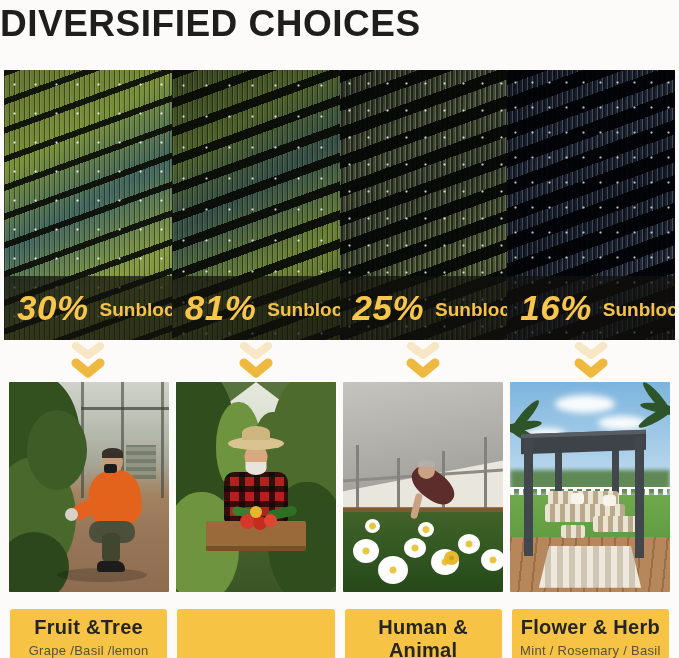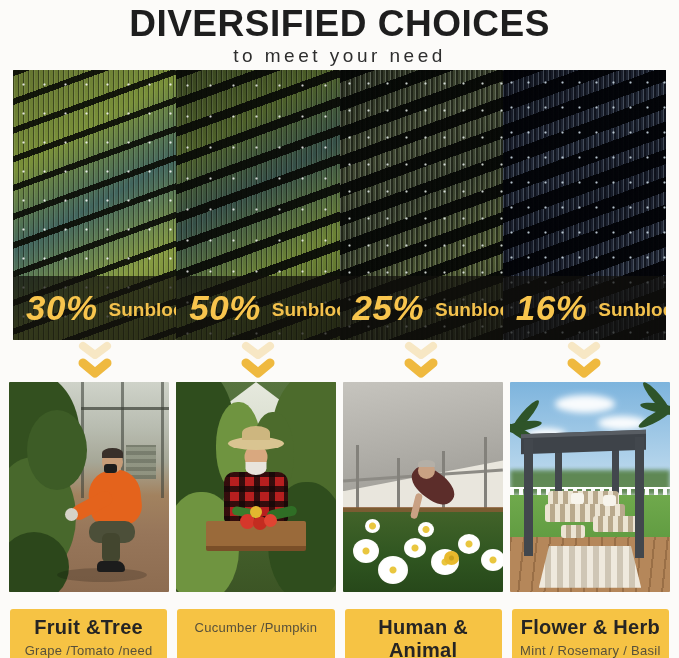--- a/index.html
+++ b/index.html
@@ -1,25 +1,25 @@
 <!DOCTYPE html>
 <html><head>
 <meta charset="utf-8">
 <style>
   * { margin:0; padding:0; box-sizing:border-box; }
   body { background:#ffffff; font-family:"Liberation Sans", sans-serif; }
   .page { position:relative; width:679px; height:658px; background:#fcfbf9; overflow:hidden; }
 
   
-  .header { text-align:center; padding-top:5px; height:70px; }
+  .header { padding-top:5px; height:70px; }
   .title { font-size:37px; font-weight:800; letter-spacing:0.5px; color:#1e1e1e; line-height:1.05; }
   .subtitle { font-size:19px; font-weight:400; letter-spacing:3.5px; color:#2e2e2e; margin-top:1px; }
 
   
-  .row { display:grid; grid-template-columns:repeat(4,1fr); padding:0 13px; }
+  .row { display:grid; grid-template-columns:repeat(4,1fr); padding:0 4px; }
   .row.photos { gap:7px; padding:0 9px; }
   .row.labels { gap:10px; padding:15px 10px; margin-top:2px; }
 
   
   .net { position:relative; height:270px; overflow:hidden; border-radius:1px; }
   .weave { position:absolute; inset:0; }
   .net30 .weave { background:
     radial-gradient(circle, rgba(255,255,255,0.85) 0.5px, rgba(255,255,255,0) 1.6px),
     repeating-linear-gradient(160deg, rgba(10,12,6,0.92) 0 6px, rgba(20,26,10,0.12) 6px 27px),
     repeating-linear-gradient(90deg, rgba(8,10,5,0.5) 0 1px, rgba(255,255,255,0.10) 1px 2px, rgba(0,0,0,0) 2px 5px),
@@ -170,37 +170,36 @@
   .cat-title { font-size:20px; font-weight:800; color:#262524; letter-spacing:0.3px; }
   .cat-sub { font-size:13px; color:#57503b; margin-top:4px; letter-spacing:0.3px; }
 </style>
 </head>
 <body>
 
 <div class="page">
 
   <div class="header">
     <div class="title">DIVERSIFIED CHOICES</div>
-    <div class="subtitle">to meet your need</div>
   </div>
 
   <div class="row">
 
     <div class="net net30">
       <div class="weave"></div>
       <div class="sunblock">
         <span class="pct">30%</span>
         <span class="sbword">Sunblock</span>
       </div>
     </div>
 
     <div class="net net50">
       <div class="weave"></div>
       <div class="sunblock">
-        <span class="pct">50%</span>
+        <span class="pct">81%</span>
         <span class="sbword">Sunblock</span>
       </div>
     </div>
 
     <div class="net net70">
       <div class="weave"></div>
       <div class="sunblock">
         <span class="pct">25%</span>
         <span class="sbword">Sunblock</span>
       </div>
@@ -335,24 +334,23 @@
       <div class="abs p4-pillow2"></div>
       <div class="abs p4-roof"></div>
       <div class="abs post p4-po1"></div>
       <div class="abs post p4-po2"></div>
     </div>
   </div>
 
   <div class="row labels">
     <div class="label-card">
       <div class="cat-title">Fruit &amp;Tree</div>
-      <div class="cat-sub">Grape /Tomato /need</div>
+      <div class="cat-sub">Grape /Basil /lemon</div>
     </div>
     <div class="label-card">
-      <div class="cat-sub">Cucumber /Pumpkin</div>
     </div>
     <div class="label-card">
       <div class="cat-title">Human &amp; Animal</div>
       <div class="cat-sub">Dog / Chicken / Human</div>
     </div>
     <div class="label-card">
       <div class="cat-title">Flower &amp; Herb</div>
       <div class="cat-sub">Mint / Rosemary / Basil</div>
     </div>
   </div>

